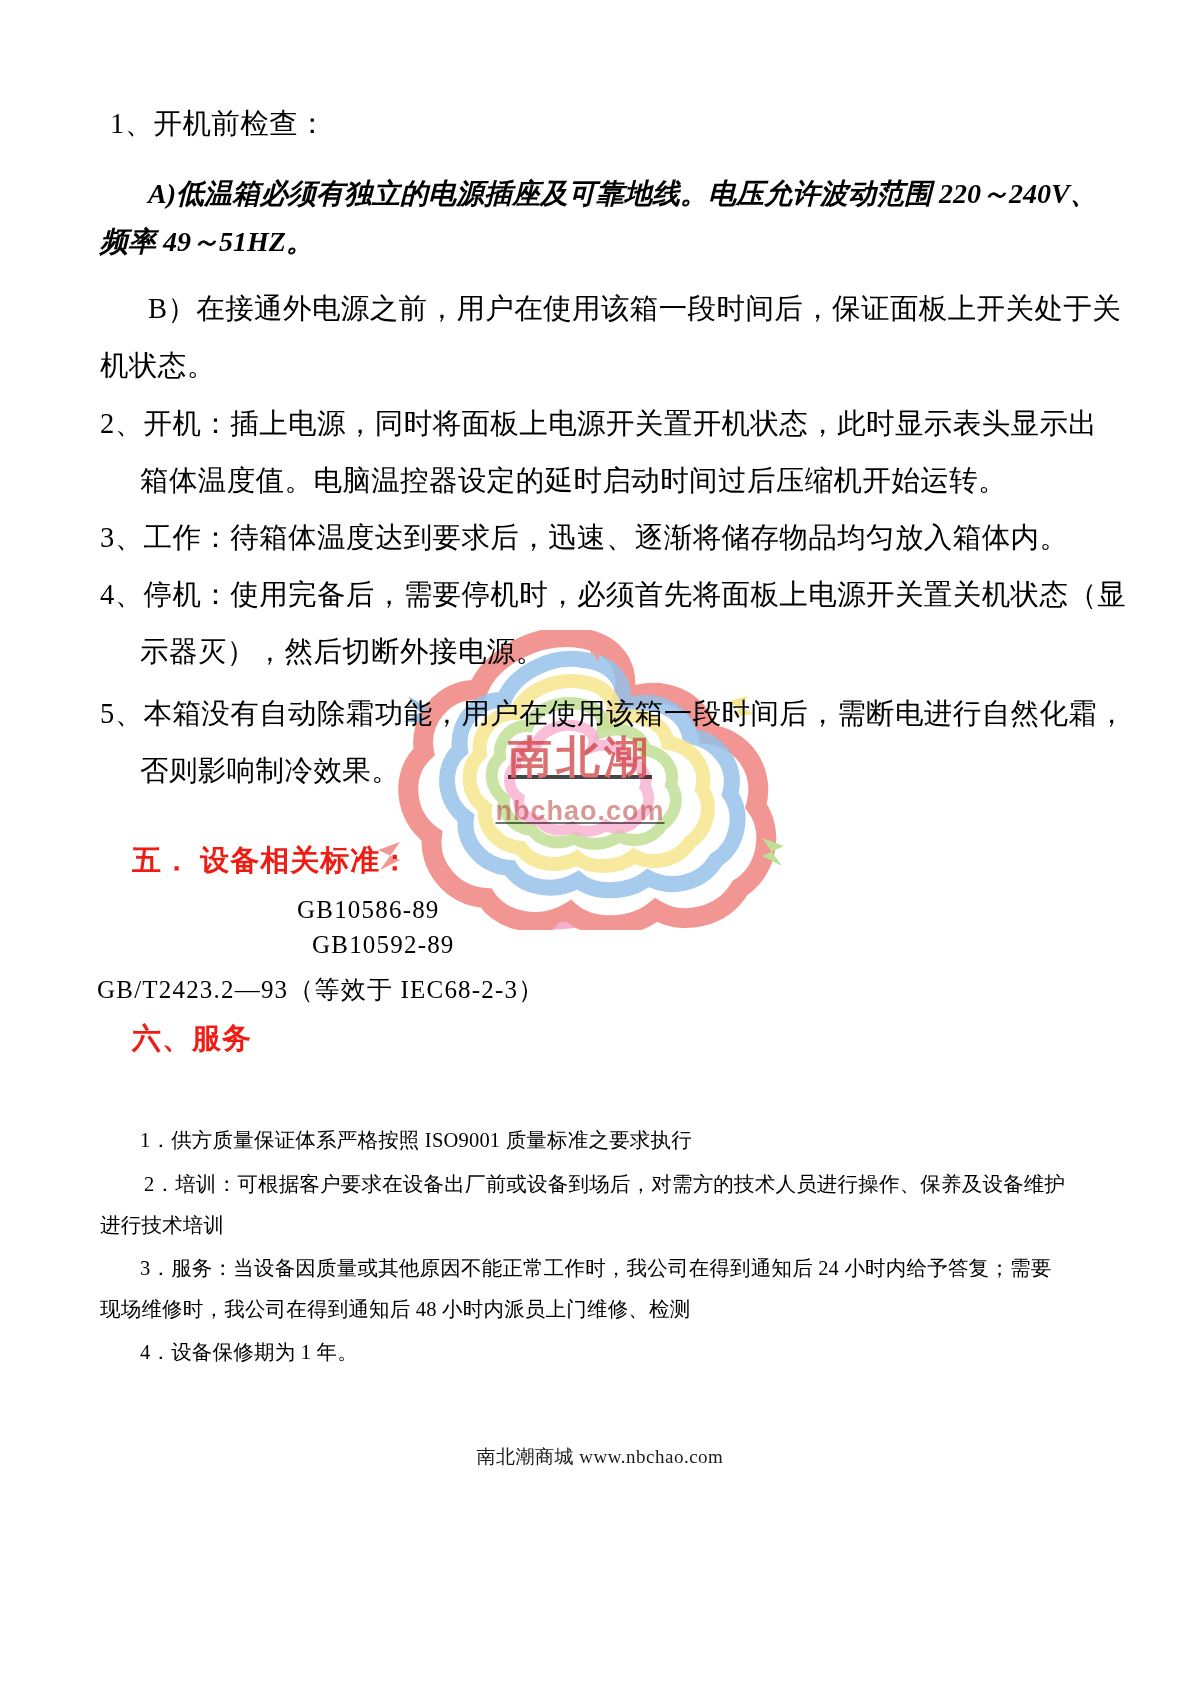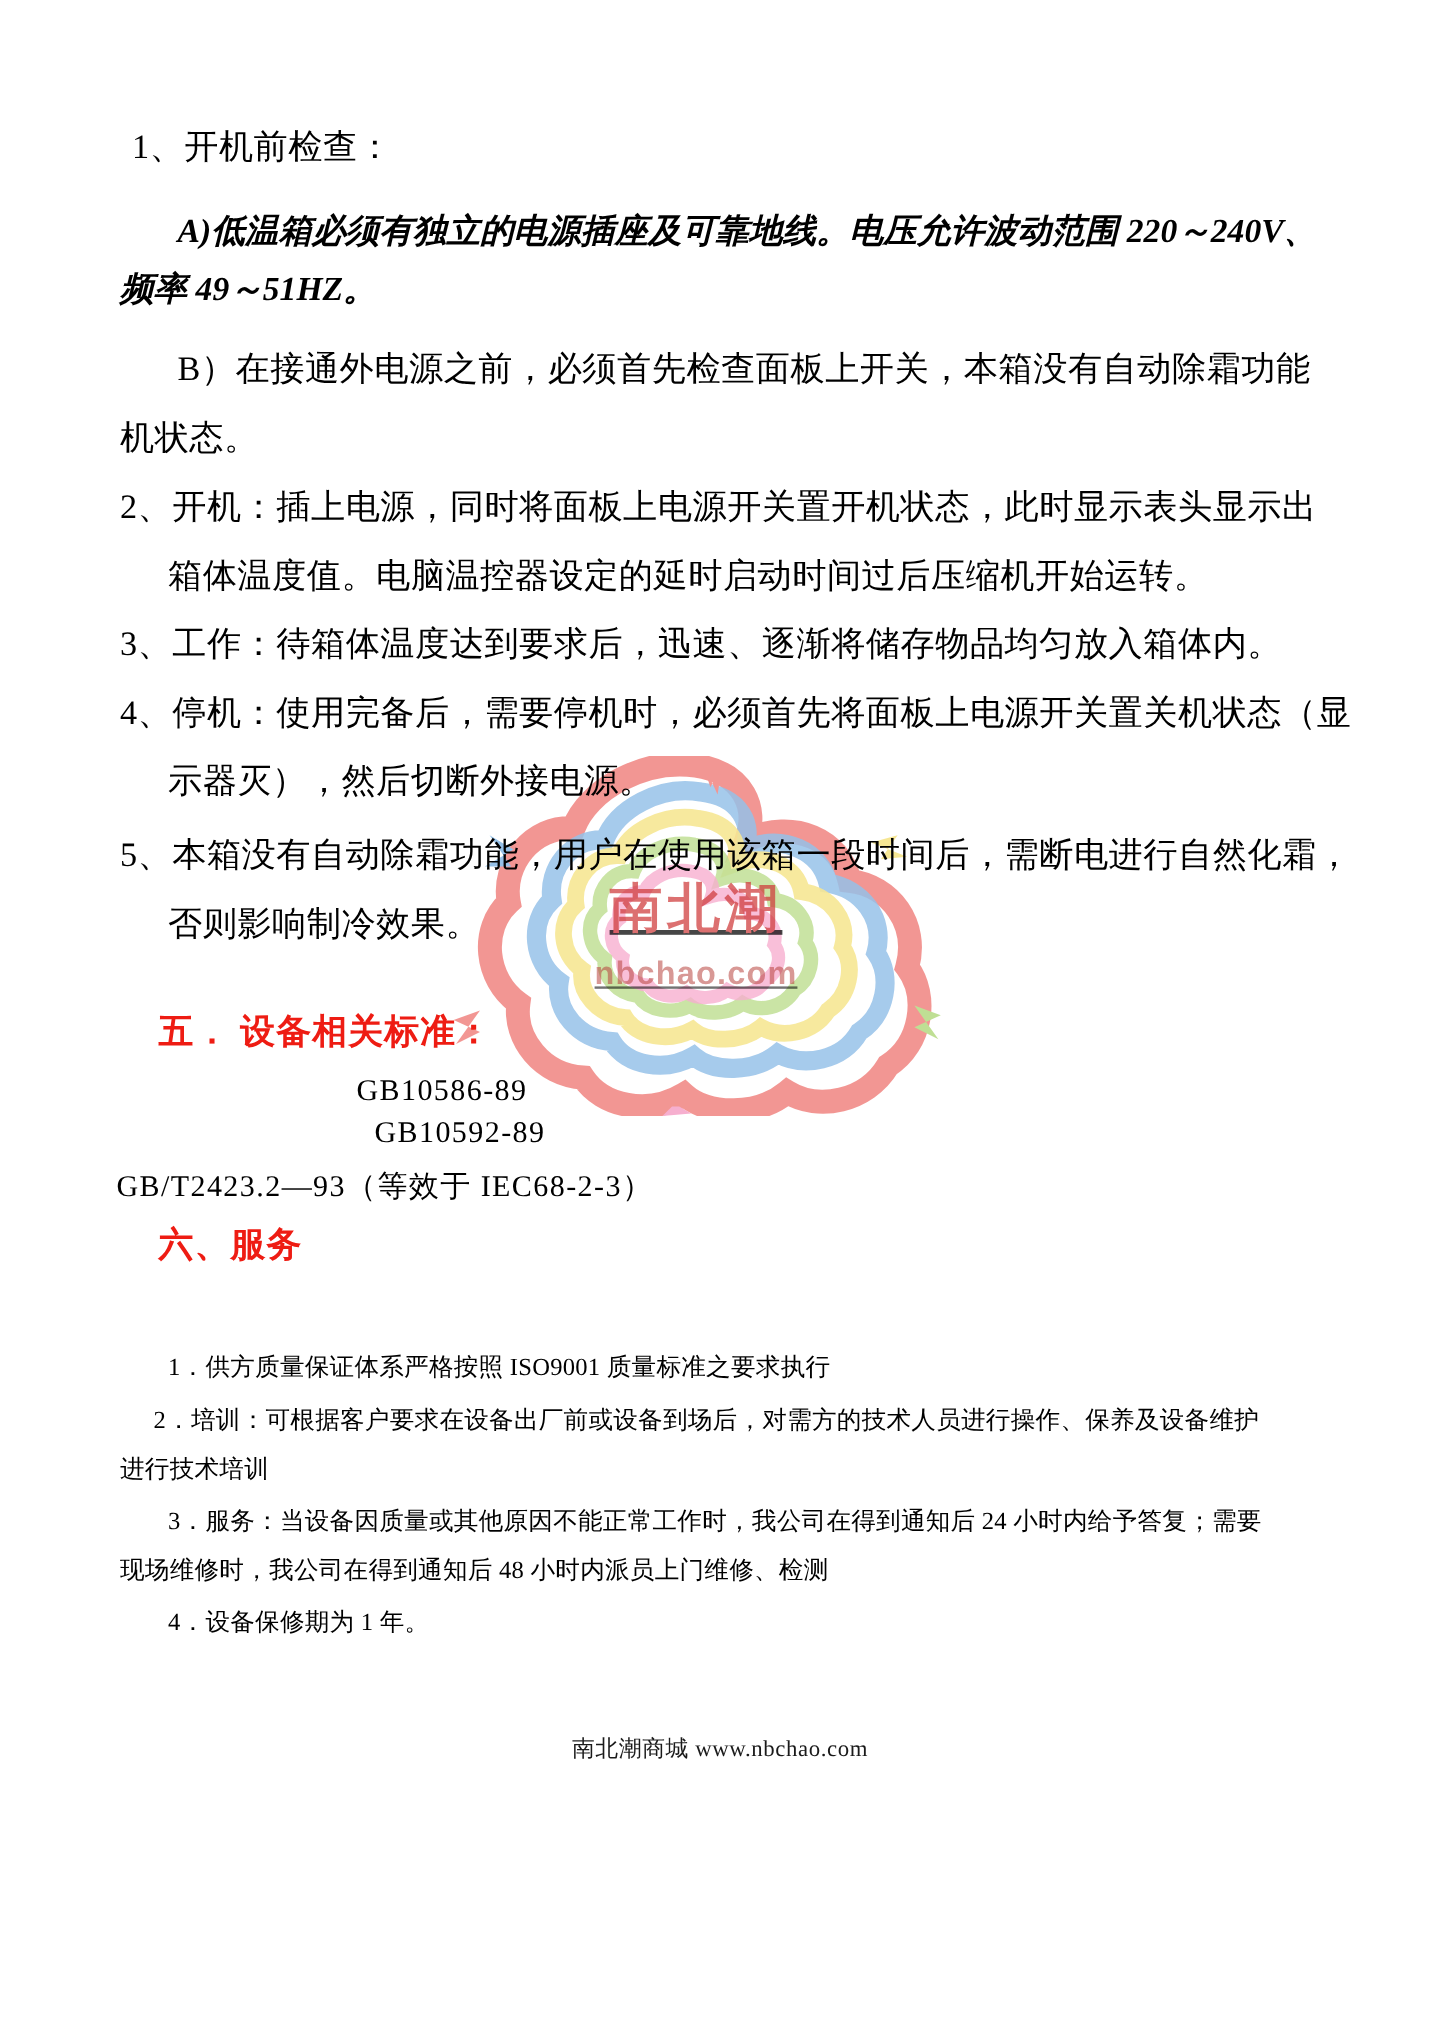--- a/index.html
+++ b/index.html
@@ -145,21 +145,21 @@
     <div class="wm-domain">nbchao.com</div>
   </div>
 
   <div class="content">
 
     <div class="line body-main" style="left:110px; top:110px;">1、开机前检查：</div>
 
     <div class="line italic-line" style="left:148px; top:180px;">A)低温箱必须有独立的电源插座及可靠地线。电压允许波动范围 220～240V、</div>
     <div class="line italic-line" style="left:100px; top:228px;">频率 49～51HZ。</div>
 
-    <div class="line body-main" style="left:148px; top:295px;">B）在接通外电源之前，必须首先检查面板上开关，本箱没有自动除霜功能</div>
+    <div class="line body-main" style="left:148px; top:295px;">B）在接通外电源之前，用户在使用该箱一段时间后，保证面板上开关处于关</div>
     <div class="line body-main" style="left:100px; top:352px;">机状态。</div>
 
     <div class="line body-main" style="left:100px; top:410px;">2、开机：插上电源，同时将面板上电源开关置开机状态，此时显示表头显示出</div>
     <div class="line body-main" style="left:140px; top:467px;">箱体温度值。电脑温控器设定的延时启动时间过后压缩机开始运转。</div>
 
     <div class="line body-main" style="left:100px; top:524px;">3、工作：待箱体温度达到要求后，迅速、逐渐将储存物品均匀放入箱体内。</div>
 
     <div class="line body-main" style="left:100px; top:581px;">4、停机：使用完备后，需要停机时，必须首先将面板上电源开关置关机状态（显</div>
     <div class="line body-main" style="left:140px; top:638px;">示器灭），然后切断外接电源。</div>
 
@@ -169,21 +169,21 @@
     <div class="line red-heading" style="left:100px; top:846px;">五． 设备相关标准：</div>
 
     <div class="line std-line" style="left:297px; top:897px;">GB10586-89</div>
     <div class="line std-line" style="left:312px; top:932px;">GB10592-89</div>
     <div class="line std-line" style="left:97px; top:977px;">GB/T2423.2—93（等效于 IEC68-2-3）</div>
 
     <div class="line red-heading" style="left:100px; top:1024px;">六、服务</div>
 
     <div class="line service-item" style="left:140px; top:1082px;">1．供方质量保证体系严格按照 ISO9001 质量标准之要求执行</div>
 
-    <div class="line service-item" style="left:128px; top:1126px;">2．培训：可根据客户要求在设备出厂前或设备到场后，对需方的技术人员进行操作、保养及设备维护</div>
+    <div class="line service-item" style="left:144px; top:1126px;">2．培训：可根据客户要求在设备出厂前或设备到场后，对需方的技术人员进行操作、保养及设备维护</div>
     <div class="line service-item" style="left:100px; top:1167px;">进行技术培训</div>
 
     <div class="line service-item" style="left:140px; top:1210px;">3．服务：当设备因质量或其他原因不能正常工作时，我公司在得到通知后 24 小时内给予答复；需要</div>
     <div class="line service-item" style="left:100px; top:1251px;">现场维修时，我公司在得到通知后 48 小时内派员上门维修、检测</div>
 
     <div class="line service-item" style="left:140px; top:1294px;">4．设备保修期为 1 年。</div>
 
     <div class="footer">南北潮商城 www.nbchao.com</div>
   </div>
 </div>

